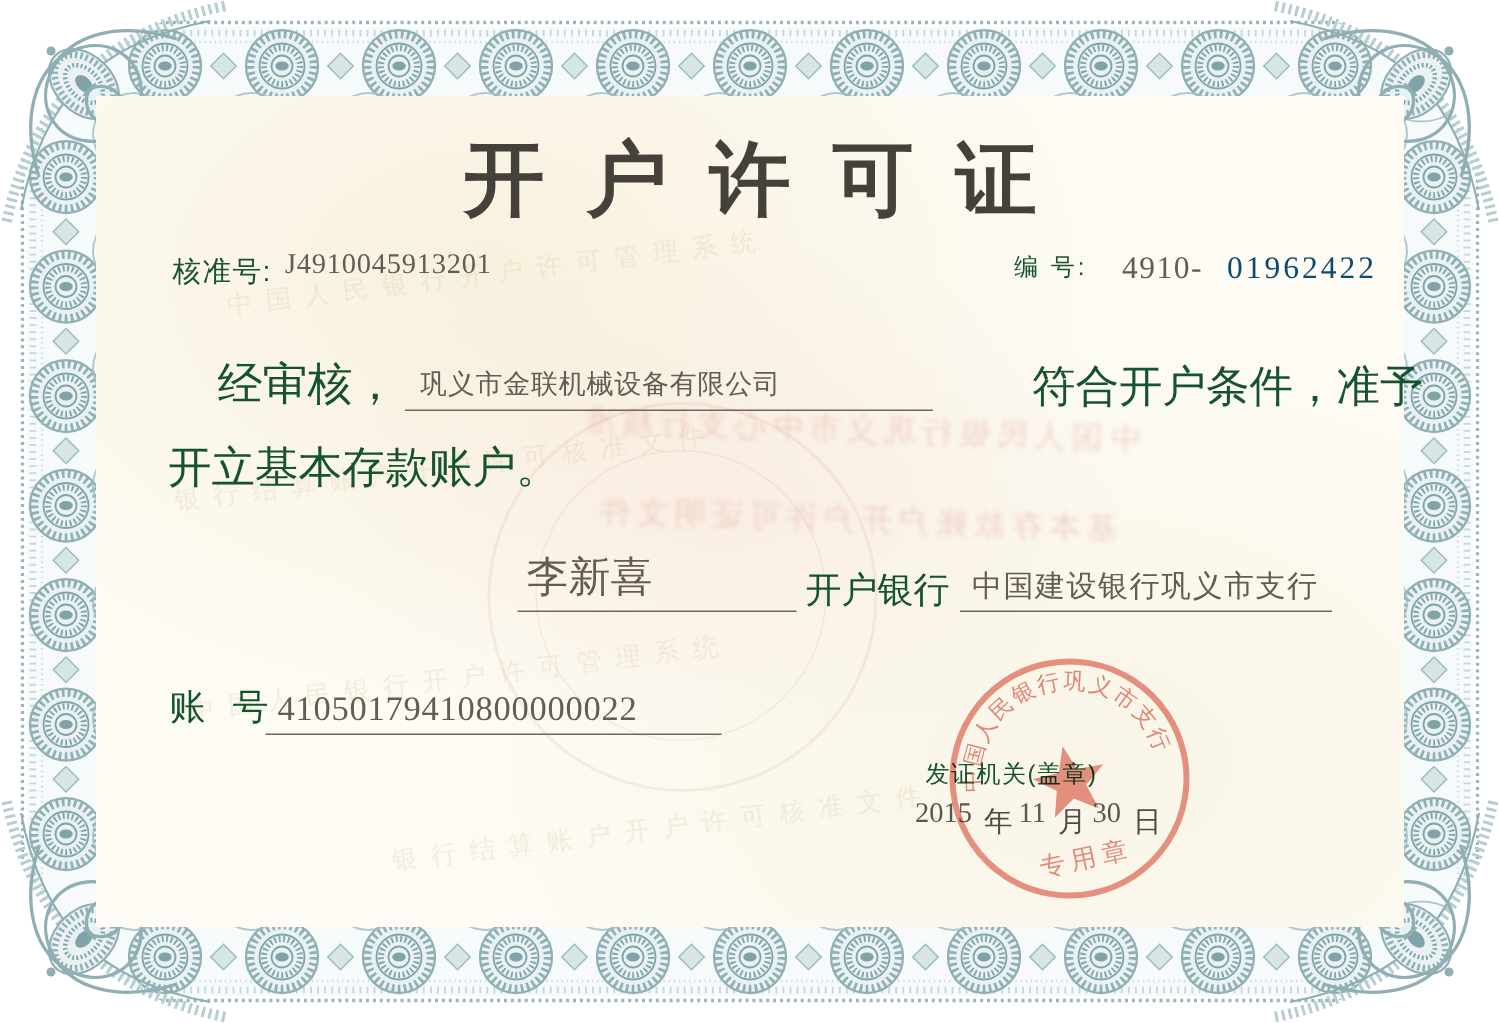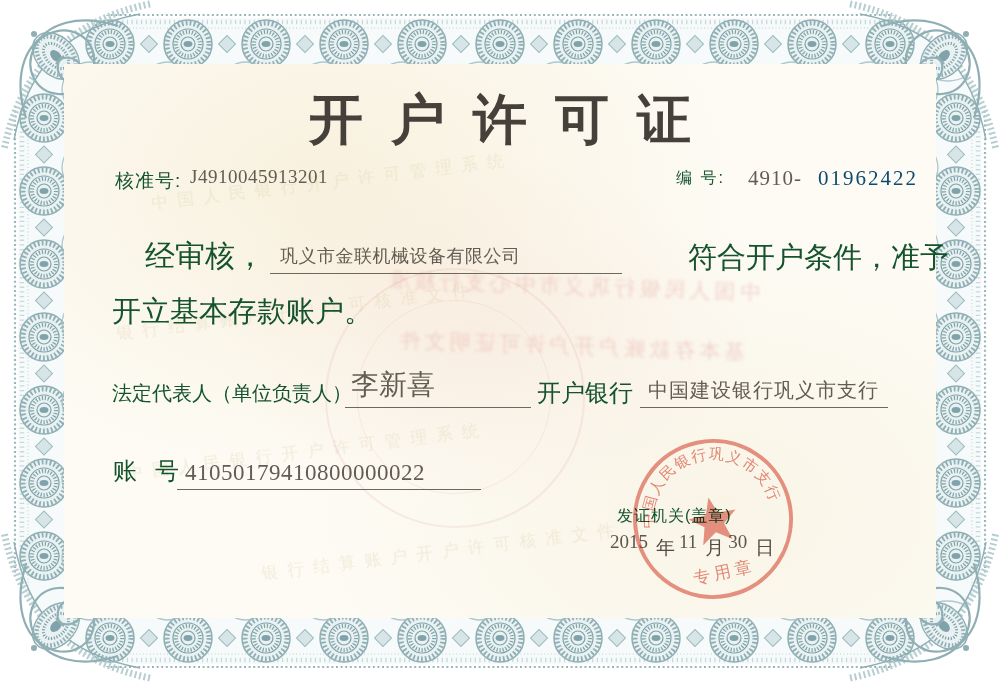--- a/index.html
+++ b/index.html
@@ -211,21 +211,20 @@
   <div class="t serial-number serifv" style="color:#0c4a6e;">01962422</div>
 
   <div class="t review">经审核，</div>
   <div class="blank blank-company">
     <span class="serifv v">巩义市金联机械设备有限公司</span>
   </div>
   <div class="t cond">符合开户条件，准予</div>
 
   <div class="t line2">开立基本存款账户。</div>
 
-  <div class="t rep-label">法定代表人（单位负责人）</div>
   <div class="blank blank-rep">
     <span class="serifv v">李新喜</span>
   </div>
   <div class="t bank-label">开户银行</div>
   <div class="blank blank-bank">
     <span class="serifv v">中国建设银行巩义市支行</span>
   </div>
 
   <div class="t acct-label">账号</div>
   <div class="blank blank-acct">

